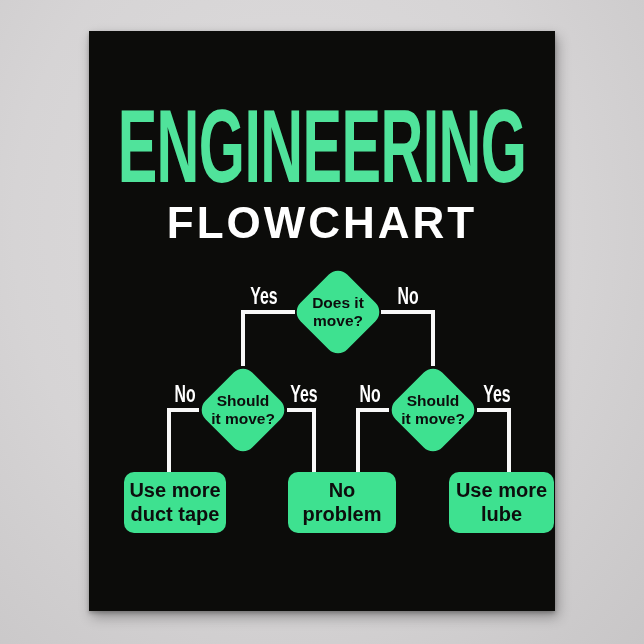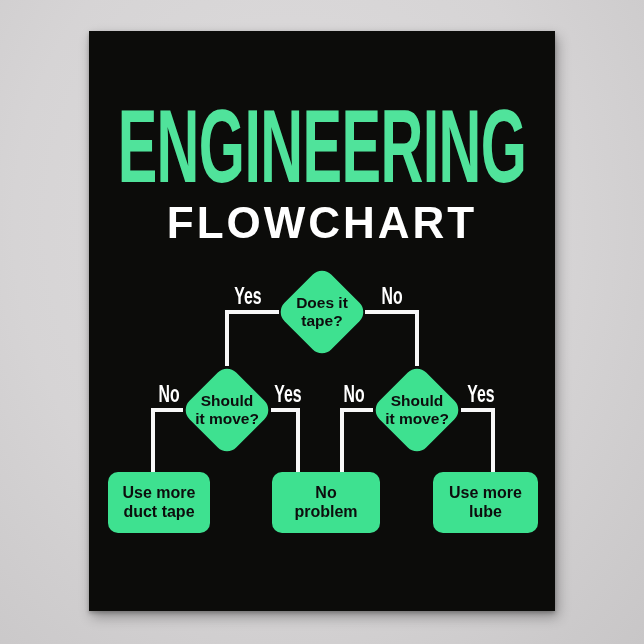--- a/index.html
+++ b/index.html
@@ -34,21 +34,21 @@
   .subtitle {
     position: absolute;
     left: 0; top: 170px; width: 466px; height: 44px;
     display: flex; align-items: center; justify-content: center;
     color: var(--subtitle-white, #ffffff);
     font-size: 44px; font-weight: 800;
     letter-spacing: 3px;
     white-space: nowrap;
     text-align: center;
   }
-  .flowchart { position: absolute; left: 0; top: 0; width: 466px; height: 580px; }
+  .flowchart { position: absolute; left: 16px; top: 0; width: 466px; height: 580px; }
 
   .line { position: absolute; background: var(--line-white, #f8f8f8); }
   .line.h { height: 4px; }
   .line.v { width: 4px; }
 
   .branch-label {
     position: absolute;
     width: 44px; height: 22px;
     display: flex; align-items: flex-end; justify-content: center;
     color: var(--label-white, #ffffff);
@@ -72,21 +72,21 @@
     text-align: center;
     color: var(--node-text, #0d0d0d);
     font-size: 15.5px; font-weight: 800; line-height: 1.18;
     white-space: pre-line;
   }
   .outcome {
     position: absolute; height: 61px;
     background: var(--shape-green, #3ee190);
     border-radius: 10px;
   }
-  .outcome .node-text { font-size: 16px; }
+  .outcome .node-text { font-size: 20px; }
 </style>
 </head>
 <body>
 
 <div class="scene">
   <div class="poster">
 
     <div class="title">ENGINEERING</div>
     <div class="subtitle">FLOWCHART</div>
 
@@ -110,21 +110,21 @@
       <div class="branch-label" style="left:137px; top:254px;">Yes</div>
       <div class="branch-label" style="left:281px; top:254px;">No</div>
       <div class="branch-label" style="left:58px; top:352px;">No</div>
       <div class="branch-label" style="left:177px; top:352px;">Yes</div>
       <div class="branch-label" style="left:243px; top:352px;">No</div>
       <div class="branch-label" style="left:370px; top:352px;">Yes</div>
 
       <div class="diamond" style="left:186px; top:234px;">
         <div class="diamond-shape"></div>
         <div class="node-text">Does it
-tape?</div>
+move?</div>
       </div>
       <div class="diamond" style="left:91px; top:332px;">
         <div class="diamond-shape"></div>
         <div class="node-text">Should
 it move?</div>
       </div>
       <div class="diamond" style="left:281px; top:332px;">
         <div class="diamond-shape"></div>
         <div class="node-text">Should
 it move?</div>

